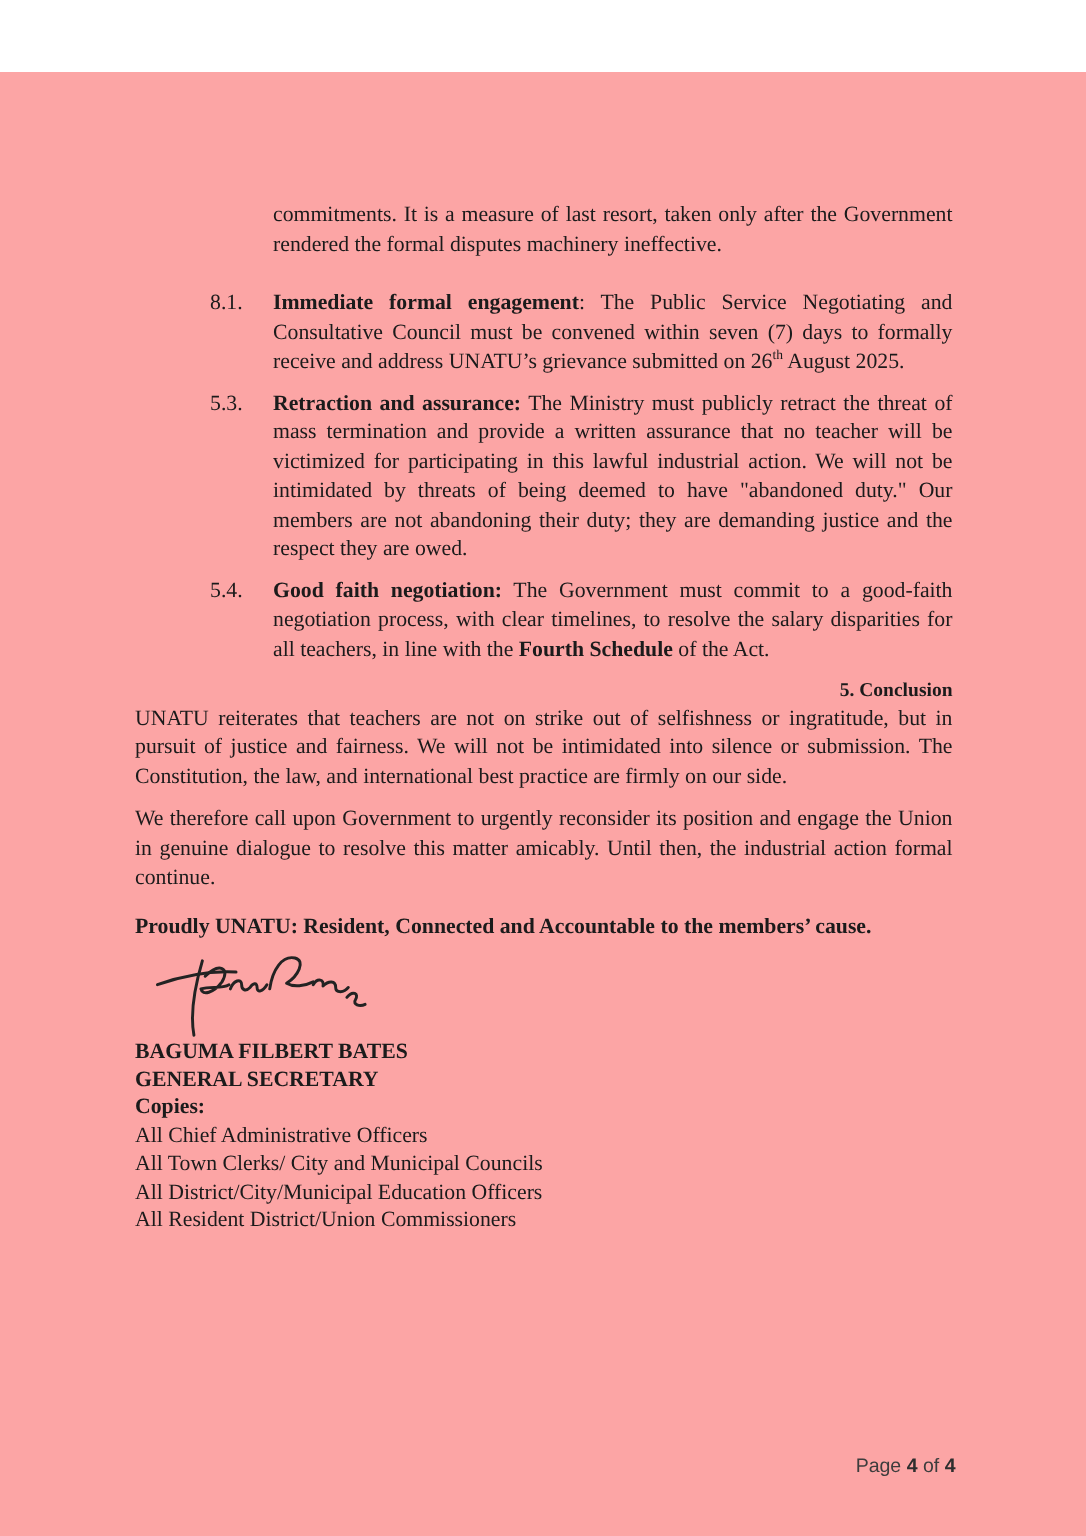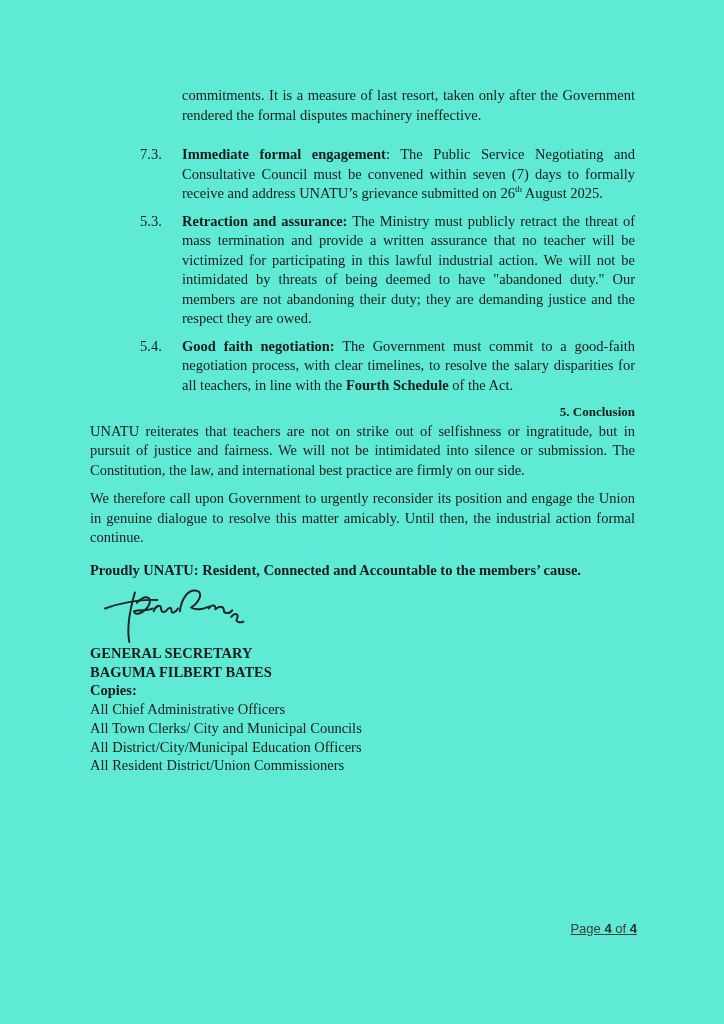--- a/index.html
+++ b/index.html
@@ -6,21 +6,22 @@
   html, body { background: #ffffff; }
   body {
     width: 724px; height: 1024px;
     font-family: "Liberation Serif", serif;
     color: #1b1b1b;
     position: relative;
     overflow: hidden;
   }
   .page {
     position: absolute; inset: 0;
-    background: #5eead4;
+    background: #fca5a5;
+    margin-top: 48px;
   }
   .content {
     position: absolute;
     left: 90px; top: 86px;
     width: 545px;
     font-size: 14.5px;
     line-height: 19.5px;
     text-align: justify;
   }
   .cont-para { margin-left: 92px; }
@@ -36,34 +37,33 @@
   .slogan-proudly { margin-top: 13px; font-weight: bold; text-align: left; }
   .slogan-nation { margin-top: 14px; font-weight: bold; text-align: left; }
   .signature-wrap { margin-top: 6px; height: 58px; padding-left: 6px; text-align: left; }
   .sig-block { text-align: left; line-height: 18.7px; }
   .footer {
     position: absolute;
     top: 921px; right: 87px;
     font-family: "Liberation Sans", sans-serif;
     font-size: 13px;
     color: #3d3d3d;
-    text-decoration: underline;
   }
   .footer b { color: #2e2e2e; }
 </style>
 </head>
 <body>
 
 <div class="page">
   <div class="content">
 
     <p class="cont-para">commitments. It is a measure of last resort, taken only after the Government rendered the formal disputes machinery ineffective.</p>
 
     <div class="demand demand-52">
-      <span class="num">7.3.</span>
+      <span class="num">8.1.</span>
       <p><b>Immediate formal engagement</b><span>: The Public Service Negotiating and Consultative Council must be convened within seven (7) days to formally receive and address UNATU’s grievance submitted on 26</span><sup>th</sup><span> August 2025.</span></p>
     </div>
 
     <div class="demand demand-53">
       <span class="num">5.3.</span>
       <p><b>Retraction and assurance:</b><span> The Ministry must publicly retract the threat of mass termination and provide a written assurance that no teacher will be victimized for participating in this lawful industrial action. We will not be intimidated by threats of being deemed to have "abandoned duty." Our members are not abandoning their duty; they are demanding justice and the respect they are owed.</span></p>
     </div>
 
     <div class="demand demand-54">
       <span class="num">5.4.</span>
@@ -86,22 +86,22 @@
           <path d="M42,18 C52,8 60,12 54,22 C48,30 40,32 39,27 C46,25 54,27 59,24"></path>
           <path d="M60,27 C62,21 68,19 68,24 C68,28 71,29 74,26 C76,23 79,22 79,26 C79,30 83,29 86,24"></path>
           <path d="M88,27 C90,13 97,3 106,5 C114,7 108,18 100,23 C105,26 113,25 119,22"></path>
           <path d="M119,24 C122,19 127,20 126,25 C130,21 135,21 135,26 C135,30 141,30 144,26"></path>
           <path d="M143,33 C147,28 152,30 149,35 C147,38 152,40 156,38"></path>
         </g>
       </svg>
     </div>
 
     <div class="sig-block">
+      <p class="bold">BAGUMA FILBERT BATES</p>
       <p class="bold">GENERAL SECRETARY</p>
-      <p class="bold">BAGUMA FILBERT BATES</p>
       <p class="bold">Copies:</p>
       <p>All Chief Administrative Officers</p>
       <p>All Town Clerks/ City and Municipal Councils</p>
       <p>All District/City/Municipal Education Officers</p>
       <p>All Resident District/Union Commissioners</p>
     </div>
 
   </div>
 
   <div class="footer">

